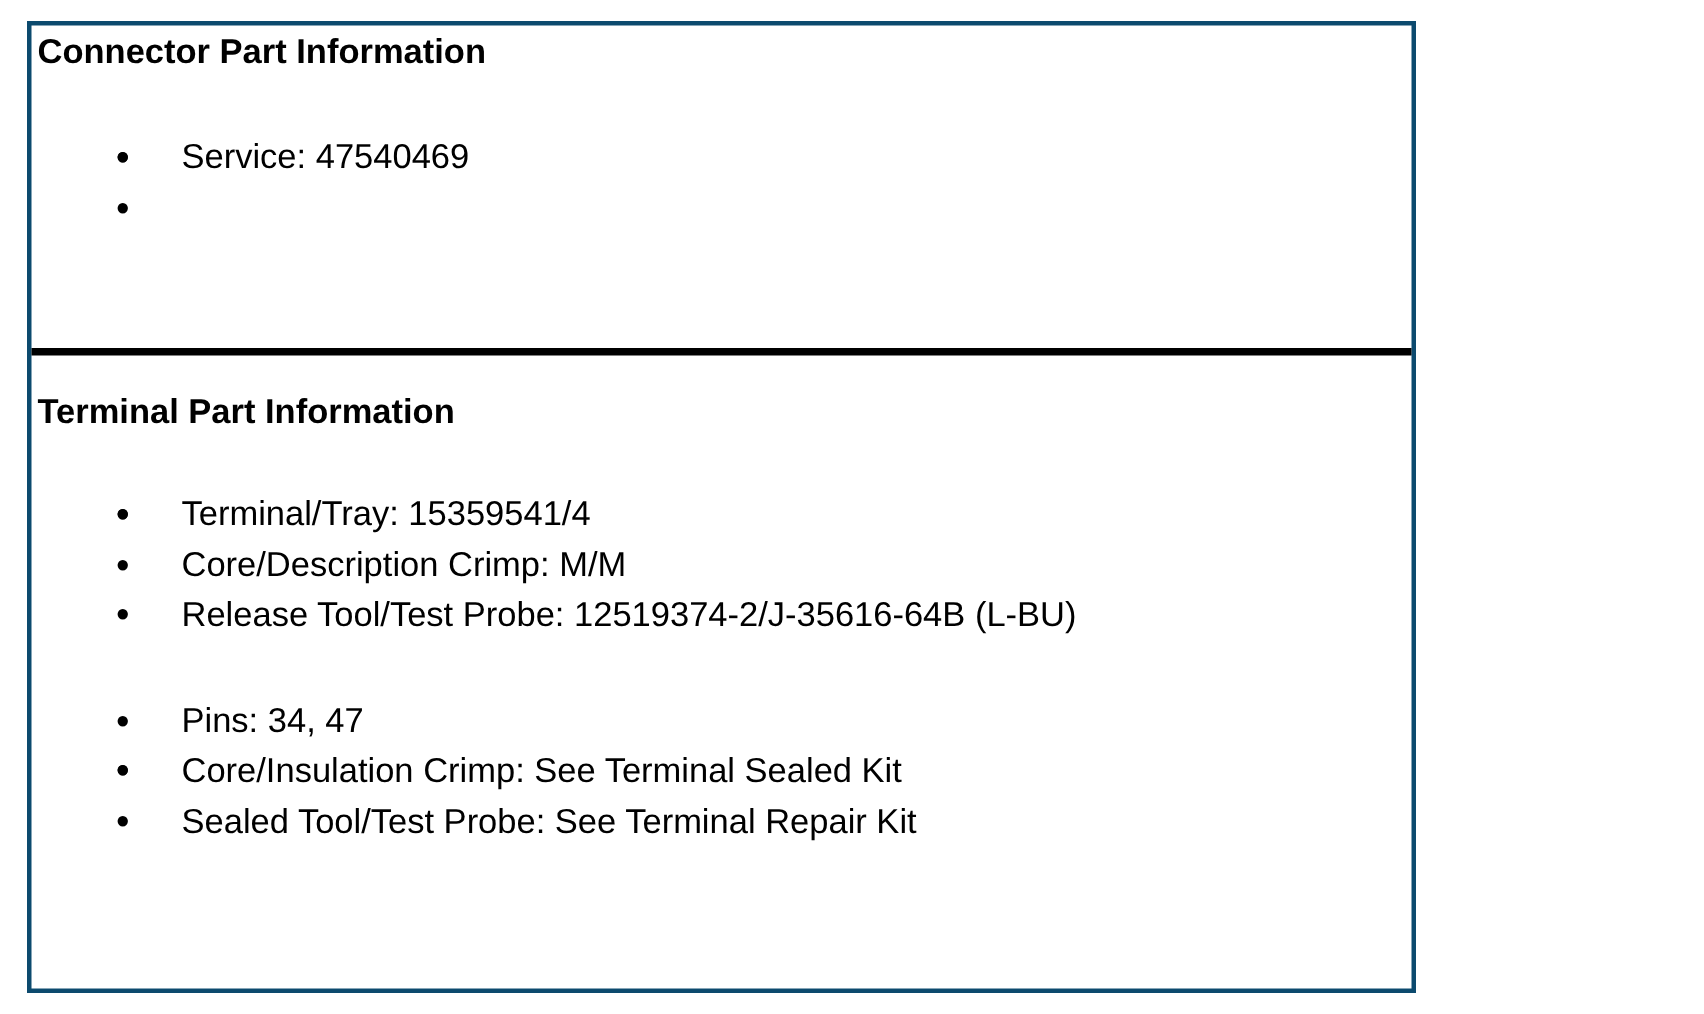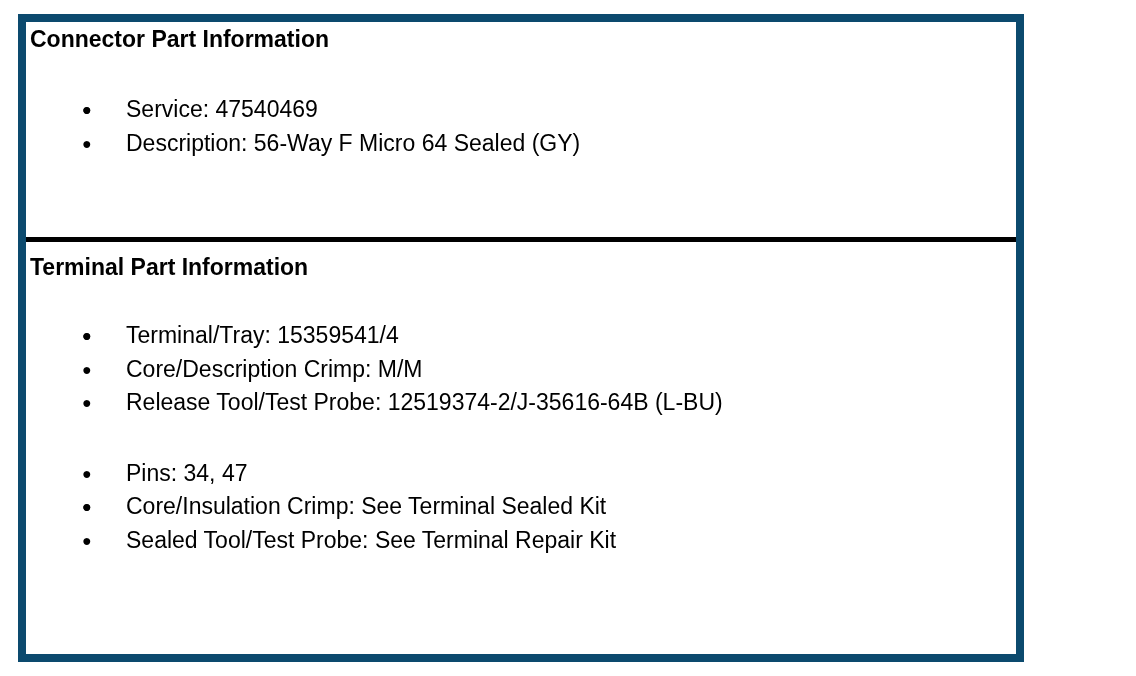--- a/index.html
+++ b/index.html
@@ -9,36 +9,36 @@
     height: 676px;
     background: #ffffff;
     font-family: "Liberation Sans", sans-serif;
     color: #000000;
     overflow: hidden;
   }
   .doc-box {
     position: absolute;
     left: 18px;
     top: 14px;
-    width: 1006px;
+    width: 926px;
     height: 648px;
     box-sizing: border-box;
-    border: 8px solid #0c4a6e;
+    border: 3px solid #0c4a6e;
     background: #ffffff;
   }
   .section {
     box-sizing: border-box;
     padding: 5px 0 0 4px;
   }
   .section.connector {
     height: 220px;
     border-bottom: 5px solid #000000;
   }
   .section.terminal {
-    padding-top: 13px;
+    padding-top: 25px;
   }
   .section-title {
     font-weight: bold;
     font-size: 23px;
     line-height: 24px;
     white-space: nowrap;
   }
   ul.bullet-list {
     list-style: none;
     margin: 42px 0 0 0;
@@ -75,21 +75,20 @@
     <ul class="bullet-list">
       <li class="bullet-item">
         <span class="dot">●</span>
       </li>
       <li class="bullet-item">
         <span class="dot">●</span>
         <span>Service: 47540469</span>
       </li>
       <li class="bullet-item">
         <span class="dot">●</span>
-        <span>Description: 56-Way F Micro 64 Sealed (GY)</span>
       </li>
     </ul>
   </div>
 
   <div class="section terminal">
     <div class="section-title">Terminal Part Information</div>
 
     <ul class="bullet-list group-1">
       <li class="bullet-item">
         <span class="dot">●</span>

